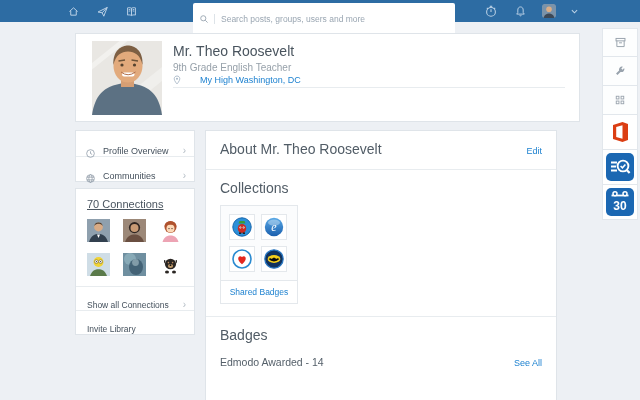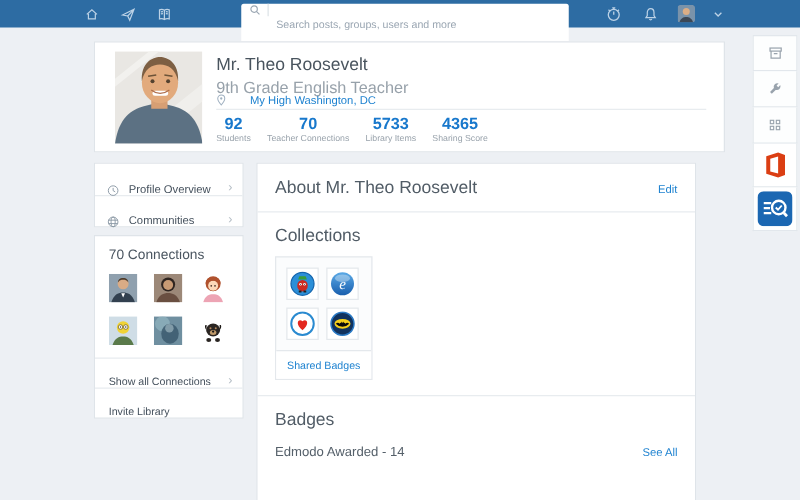--- a/index.html
+++ b/index.html
@@ -11,21 +11,21 @@
     color:#4a5560;
   }
   .abs { position:absolute; }
 
   
   .topnav { top:0; left:0; width:640px; height:22px; background:#2d6ca3; }
   .nav-left { left:66px; top:0; height:22px; display:flex; align-items:center; gap:15px; }
   .nav-ic { width:14px; height:14px; display:flex; align-items:center; justify-content:center; cursor:pointer; }
   .nav-ic svg { stroke:#bcd2e6; fill:none; stroke-width:1.2; }
   .searchbox { left:193px; top:3px; width:262px; height:32px; background:#fff; border-radius:2px;
-    display:flex; }
+    display:flex; align-items:center; }
   .searchbox .mag { margin:0 5px 0 6px; flex:0 0 auto; }
   .searchbox .sep { width:1px; height:10px; background:#dde3e8; margin-right:6px; }
   .searchbox input { border:0; outline:0; flex:1; font-family:"Liberation Sans",sans-serif;
     font-size:8.5px; color:#5a6570; background:transparent; }
   .searchbox input::placeholder { color:#9aa6b2; }
   .nav-right { right:62px; top:0; height:22px; display:flex; align-items:center; gap:15px; }
   .nav-avatar { width:14px; height:14px; border-radius:2px; overflow:hidden; cursor:pointer; }
   .chevron-down { width:7px; height:5px; cursor:pointer; }
 
   
@@ -36,40 +36,40 @@
   .rail-cell.gray { height:29px; background:#fdfefe; }
   .rail-cell.app { height:35px; }
 
   
   .card { background:#fff; border:1px solid #dfe4e9; }
 
   
   .profile-card { left:75px; top:33px; width:505px; height:89px; }
   .pphoto { left:16px; top:7px; width:70px; height:74px; overflow:hidden; }
   .pname { left:97px; top:9px; font-size:14px; color:#49545e; }
-  .prole { left:97px; top:28px; font-size:13px; color:#97a1aa; }
+  .prole { left:97px; top:28px; font-size:10px; color:#97a1aa; }
   .ploc  { left:97px; top:41px; font-size:9px; color:#1e82d0; display:flex; align-items:center; gap:19px; cursor:pointer; }
   .pdivider { left:97px; right:14px; top:53px; height:1px; background:#e8ecef; }
   .stats { left:97px; top:58px; display:flex; gap:13px; }
   .stat { text-align:center; }
   .stat .num { font-size:13px; font-weight:bold; color:#1878cc; line-height:14px; }
   .stat .lbl { font-size:7px; color:#98a2ab; margin-top:2px; }
 
   
   .menu-card { left:75px; top:130px; width:120px; }
   .menu-row { height:25px; display:flex; align-items:flex-end; cursor:pointer; }
   .menu-row + .menu-row { border-top:1px solid #e8ecef; }
   .menu-row .mi { margin-left:9px; width:11px; height:11px; }
   .menu-row .mi svg { stroke:#8b98a5; fill:none; stroke-width:1.1; }
   .menu-row .mlabel { margin-left:7px; font-size:9px; color:#45515d; }
   .menu-row .chev { margin-left:auto; margin-right:8px; color:#b4bdc5; font-size:10px; }
 
   
   .conn-card { left:75px; top:188px; width:120px; }
-  .conn-title { margin:9px 0 0 11px; font-size:11px; color:#4a5560; }
+  .conn-title { margin:9px 0 0 11px; font-size:11px; color:#4a5560;text-decoration:underline; }
   .conn-grid { margin:9px 11px 10px 11px; display:grid; grid-template-columns:repeat(3,23px);
     grid-auto-rows:23px; column-gap:13px; row-gap:11px; }
   .conn-av { width:23px; height:23px; overflow:hidden; cursor:pointer; }
   .conn-link { height:24px; border-top:1px solid #e8ecef; display:flex; align-items:flex-end; cursor:pointer; }
   .conn-link span.t { margin-left:11px; font-size:8.5px; color:#45515d; }
   .conn-link .chev { margin-left:auto; margin-right:8px; color:#b4bdc5; font-size:10px; }
 
   
   .main-card { left:205px; top:130px; width:352px; height:272px; }
   .sec { padding:10px 14px 12px 14px; }
@@ -170,20 +170,29 @@
         <path fill-rule="evenodd" fill="#db3e13" d="M14.5 2 L20 4 V20 L14.5 22 L5 19 V5 Z M14.5 5.2 L8.2 6.9 V17.1 L14.5 18.8 Z"></path>
       </svg>
   </div>
   <div class="rail-cell app">
     <svg width="28" height="28" viewBox="0 0 28 28">
         <rect width="28" height="28" rx="5" fill="#1b67b2"></rect>
         <path d="M5 9.5 H11 M5 13.5 H10 M5 17.5 H11" stroke="#fff" stroke-width="1.8" fill="none"></path>
         <circle cx="17" cy="13" r="5.4" stroke="#fff" stroke-width="1.9" fill="none"></circle>
         <path d="M21 17.2 L23.6 20" stroke="#fff" stroke-width="2.2"></path>
         <path d="M14.6 13 L16.4 14.8 L19.4 11.4" stroke="#fff" stroke-width="1.5" fill="none"></path>
+      </svg>
+  </div>
+  <div class="rail-cell app">
+    <svg width="28" height="28" viewBox="0 0 28 28">
+        <rect width="28" height="28" rx="5" fill="#1b67b2"></rect>
+        <path d="M5.5 7.5 H22.5" stroke="#fff" stroke-width="1.8"></path>
+        <circle cx="9" cy="5.8" r="2" stroke="#fff" stroke-width="1.5" fill="#1b67b2"></circle>
+        <circle cx="19" cy="5.8" r="2" stroke="#fff" stroke-width="1.5" fill="#1b67b2"></circle>
+        <text x="14" y="21.5" font-family="Liberation Sans, sans-serif" font-size="12" font-weight="bold" fill="#fff" text-anchor="middle">30</text>
       </svg>
   </div>
 </div>
 
 <div class="abs card profile-card">
   <div class="abs pphoto">
     <svg width="70" height="74" viewBox="0 0 70 74">
       <rect width="70" height="74" fill="#e9e7e3"></rect>
       <path d="M-10 30 L40 -10 L48 -10 L-2 30 Z" fill="#f2f1ee"></path>
       <path d="M10 74 L70 26 L70 40 L28 74 Z" fill="#f0efec"></path>
@@ -201,38 +210,20 @@
   <div class="abs pname">Mr. Theo Roosevelt</div>
   <div class="abs prole">9th Grade English Teacher</div>
   <div class="abs ploc">
     <svg width="8" height="10" viewBox="0 0 12 15">
         <path d="M6 1.5 C3.6 1.5 1.8 3.3 1.8 5.7 C1.8 8.6 6 13.5 6 13.5 C6 13.5 10.2 8.6 10.2 5.7 C10.2 3.3 8.4 1.5 6 1.5 Z" fill="none" stroke="#9fb0c0" stroke-width="1.2"></path>
         <circle cx="6" cy="5.7" r="1.4" fill="#9fb0c0"></circle>
       </svg>
     <span>My High Washington, DC</span>
   </div>
   <div class="abs pdivider"></div>
-  <div class="abs stats">
-    <div class="stat">
-      <div class="num">92</div>
-      <div class="lbl">Students</div>
-    </div>
-    <div class="stat">
-      <div class="num">70</div>
-      <div class="lbl">Teacher Connections</div>
-    </div>
-    <div class="stat">
-      <div class="num">5733</div>
-      <div class="lbl">Library Items</div>
-    </div>
-    <div class="stat">
-      <div class="num">4365</div>
-      <div class="lbl">Sharing Score</div>
-    </div>
-  </div>
 </div>
 
 <div class="abs card menu-card">
   <div class="menu-row">
     <span class="mi">
       <svg width="11" height="11" viewBox="0 0 16 16">
           <circle cx="8" cy="8" r="5.6"></circle>
           <path d="M8 4.8 V8 L10.4 9.4"></path>
         </svg>
     </span>

